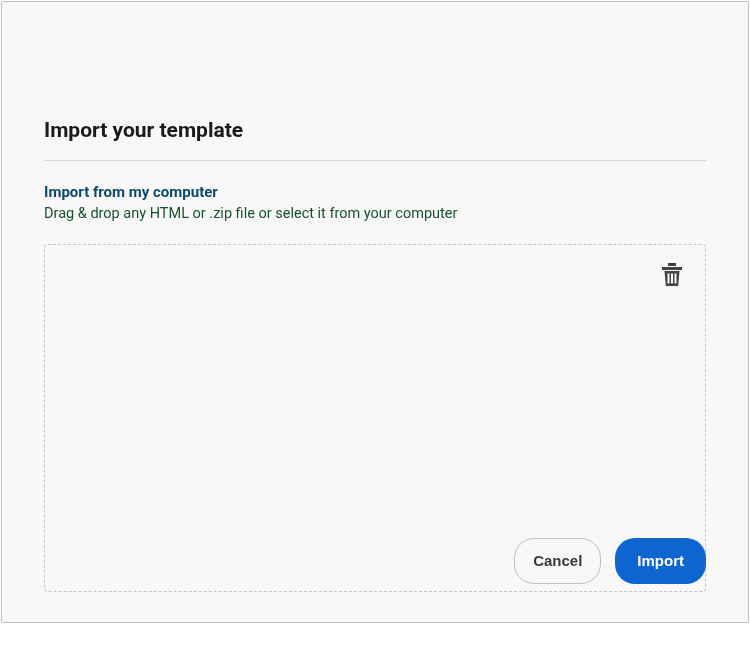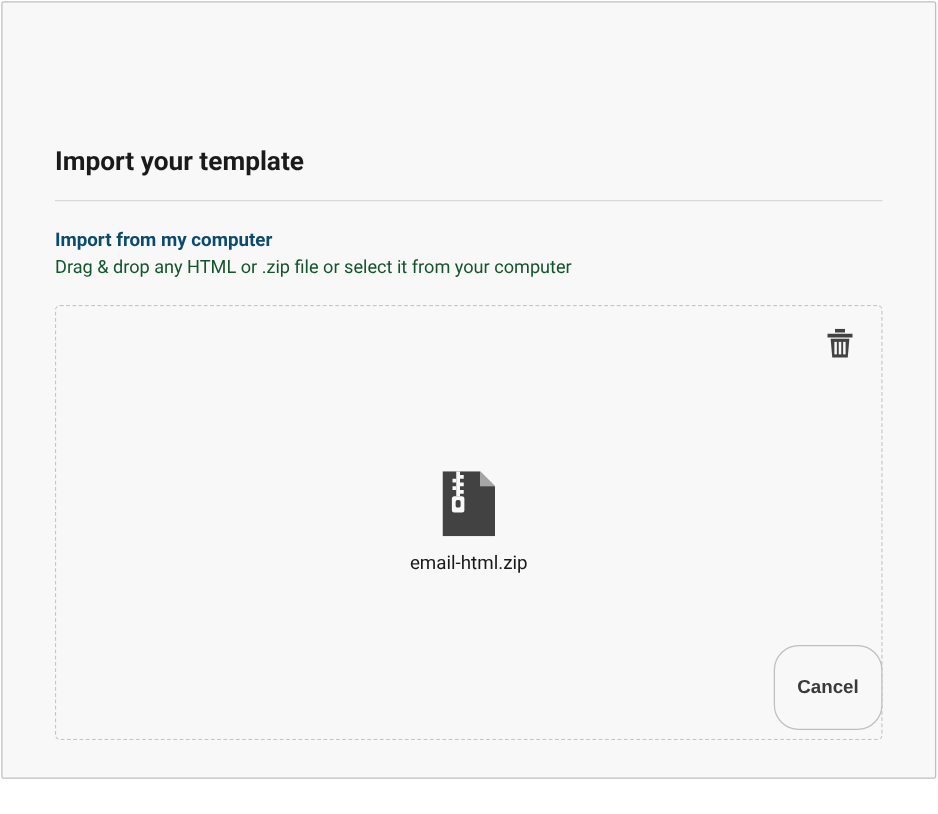--- a/index.html
+++ b/index.html
@@ -89,21 +89,21 @@
       padding: 8px 20px;
       border-radius: 20px;
       cursor: pointer;
       border: none;
       line-height: 1.2;
     }
     .btn-secondary {
       background: #f8f8f8;
       color: #3a3a3a;
       border: 1.5px solid #bfbfbf;
-      padding: 24px 18px;
+      padding: 13px 18px;
     }
     .btn-primary {
       background: #0d66d0;
       color: #ffffff;
       padding: 9px 22px;
     }
   </style>
 </head>
 <body>
 
@@ -122,38 +122,21 @@
       <svg width="22" height="24" viewBox="0 0 22 24" fill="currentColor">
         <rect x="1" y="4" width="20" height="3"></rect>
         <rect x="7" y="0" width="8" height="3"></rect>
         <path d="M 3.5 8 L 18.5 8 L 17.2 23 L 4.8 23 Z"></path>
         <rect x="6.5" y="10.5" width="2" height="10" fill="#f8f8f8"></rect>
         <rect x="10" y="10.5" width="2" height="10" fill="#f8f8f8"></rect>
         <rect x="13.5" y="10.5" width="2" height="10" fill="#f8f8f8"></rect>
       </svg>
     </div>
 
-    <div class="file-block">
-      <svg class="file-icon" width="42" height="52" viewBox="0 0 42 52" fill="currentColor">
-        <path d="M 0 0 L 30 0 L 42 12 L 42 52 L 0 52 Z"></path>
-        <path d="M 30 0 L 30 12 L 42 12 Z" fill="#f8f8f8" opacity="0.85"></path>
-        <path d="M 30 0 L 42 12 L 30 12 Z" fill="#000000" opacity="0.25"></path>
-
-        <rect x="11" y="0" width="3" height="20" fill="#f8f8f8"></rect>
-        <rect x="14" y="3" width="3" height="3" fill="#f8f8f8"></rect>
-        <rect x="8" y="6" width="3" height="3" fill="#f8f8f8"></rect>
-        <rect x="14" y="9" width="3" height="3" fill="#f8f8f8"></rect>
-        <rect x="8" y="12" width="3" height="3" fill="#f8f8f8"></rect>
-        <rect x="14" y="15" width="3" height="3" fill="#f8f8f8"></rect>
-
-        <rect x="7.5" y="20" width="10" height="13" rx="2" fill="#f8f8f8"></rect>
-        <rect x="10.5" y="23" width="4" height="6" rx="1.5" fill="currentColor"></rect>
-      </svg>
-      <div class="file-name">email-html.zip</div>
-    </div>
 
   </div>
 
   <div class="footer">
     <button class="btn btn-secondary">Cancel</button>
+    <button class="btn btn-primary">Import</button>
   </div>
 
 </div>
 
 </body></html>

